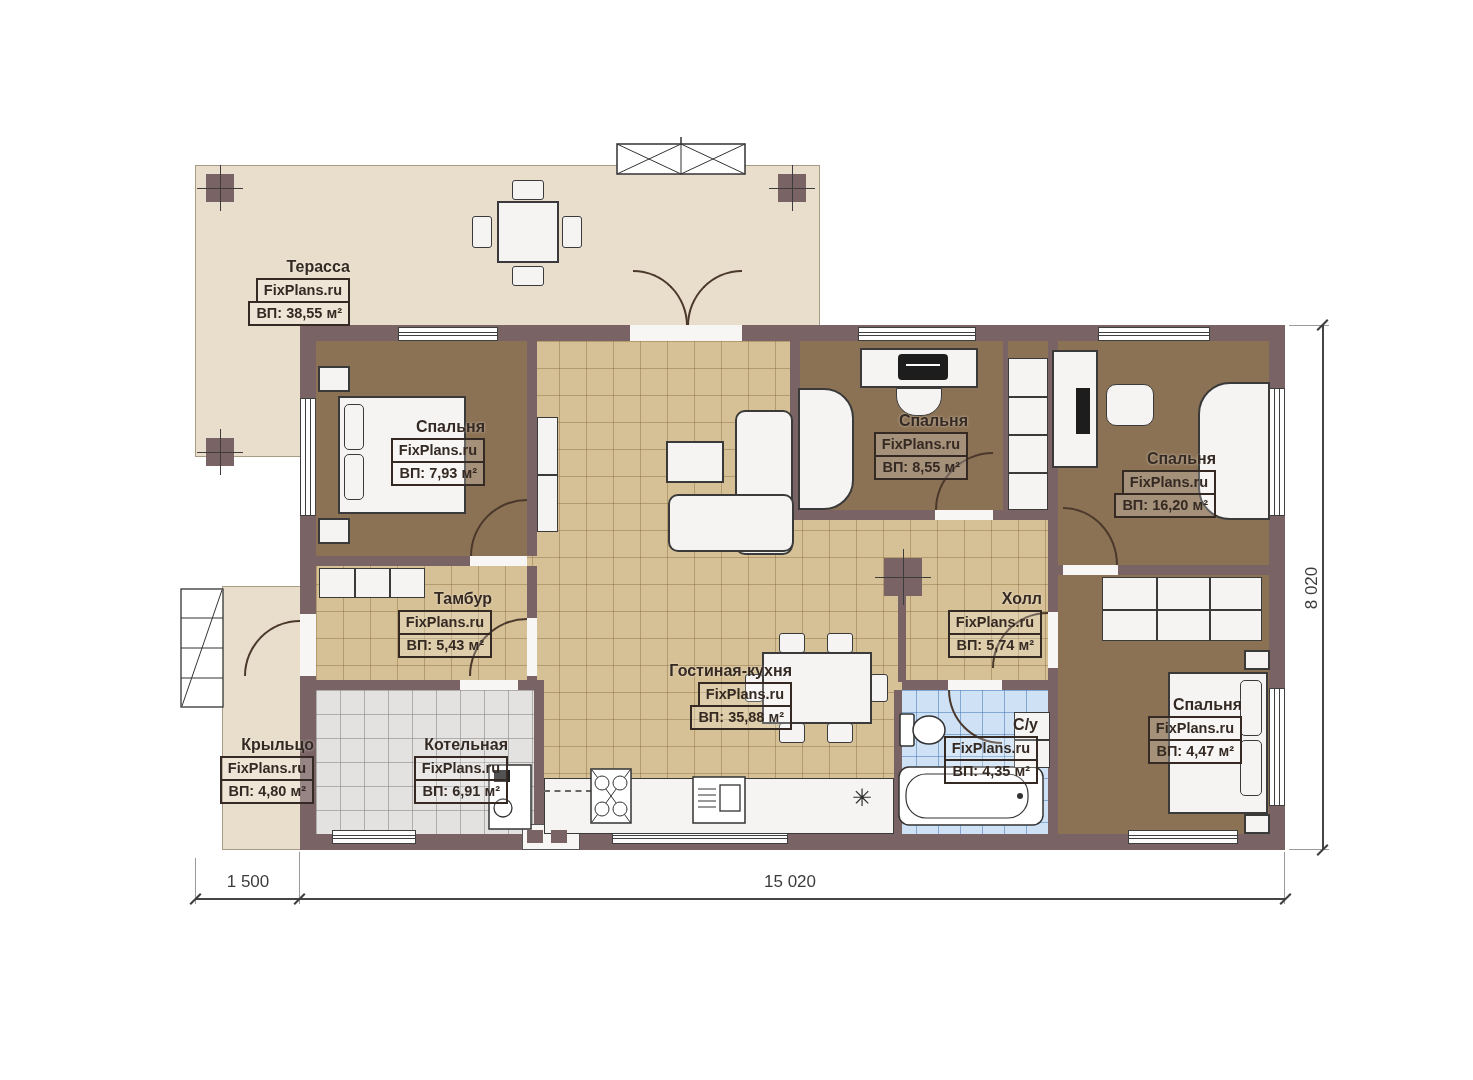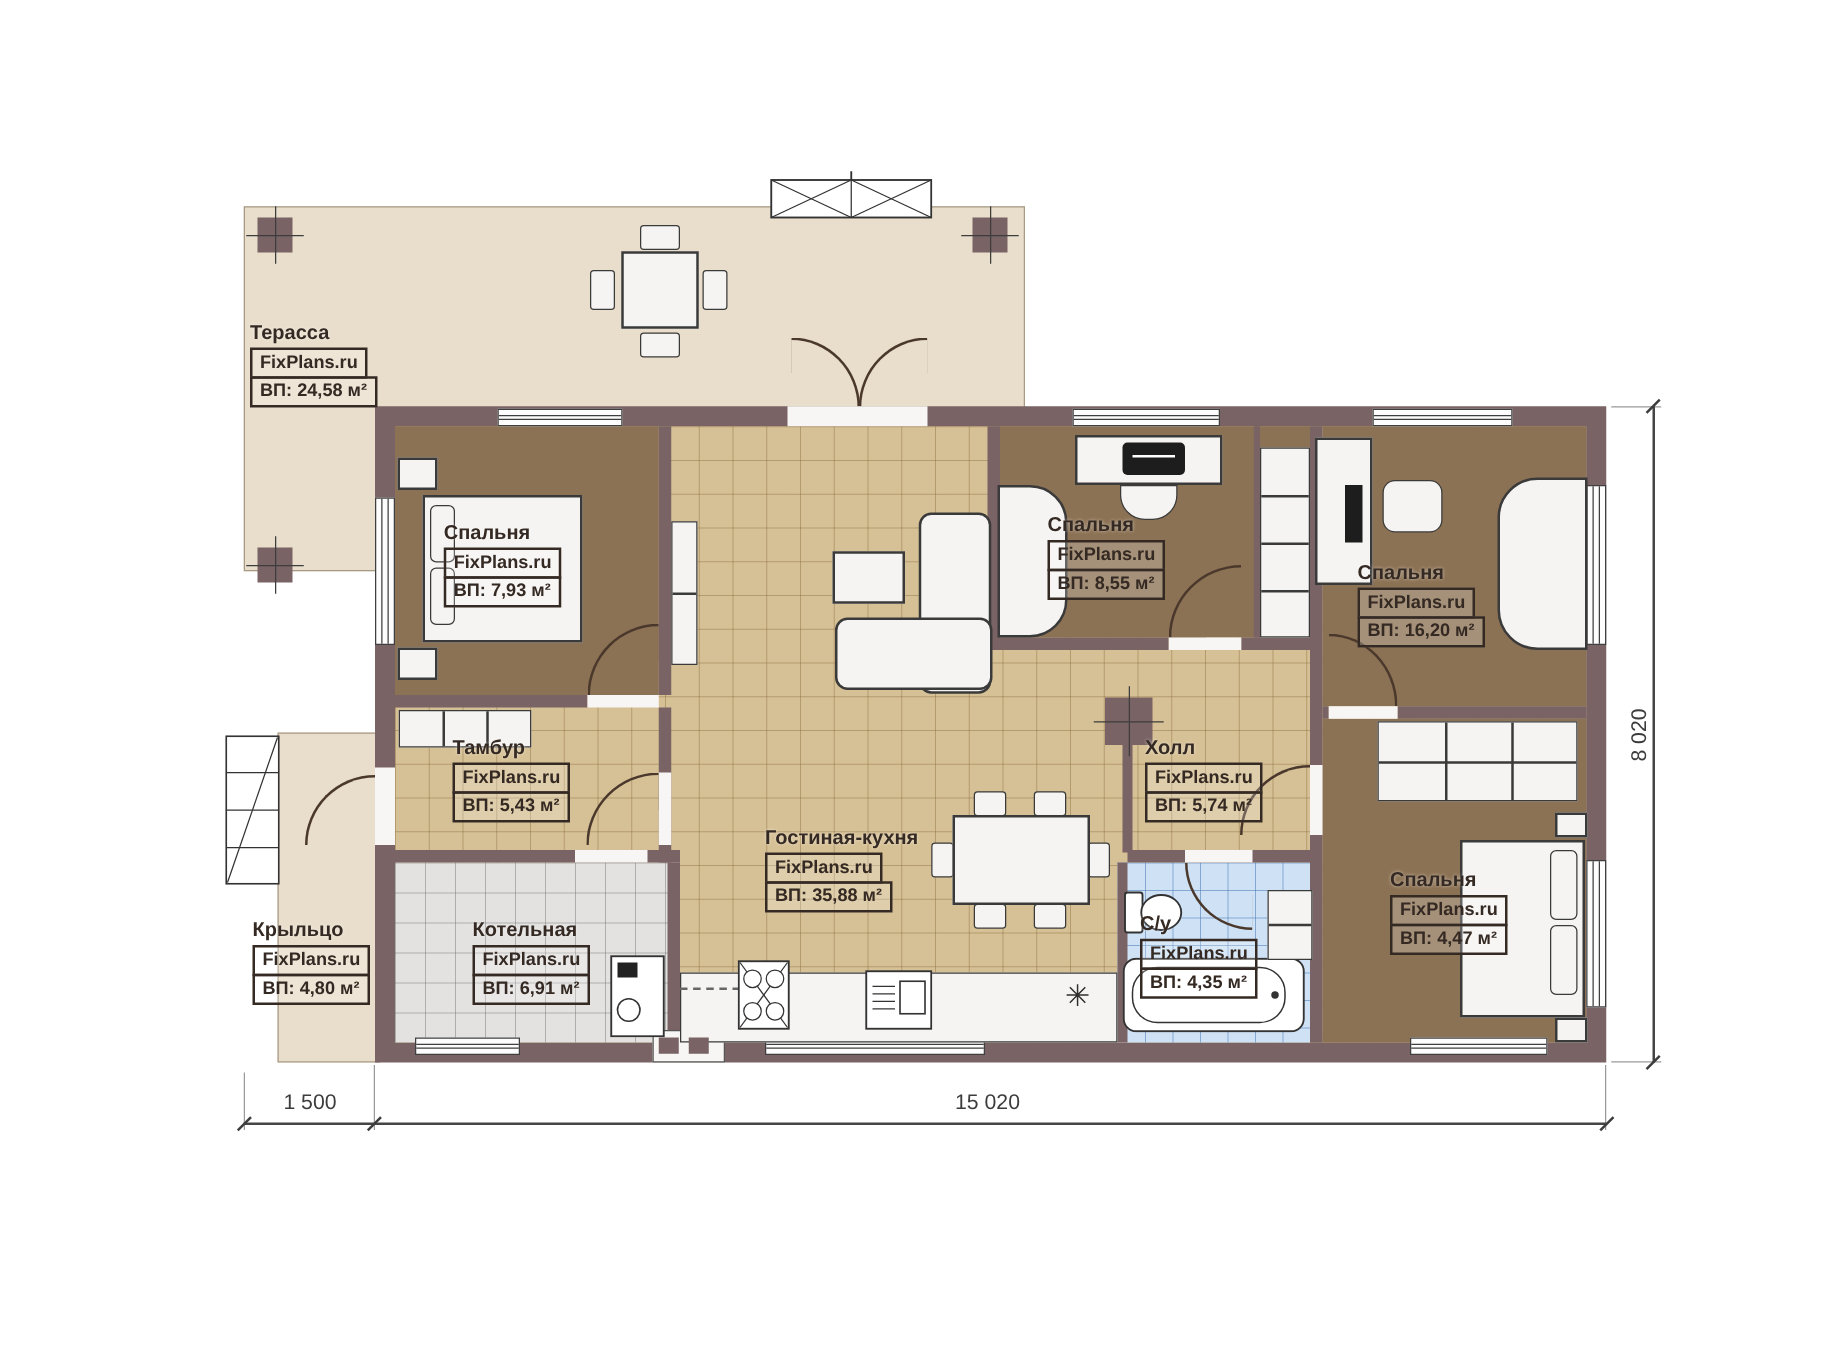--- a/index.html
+++ b/index.html
@@ -41,21 +41,21 @@
   .arc-tl{border-top-width:2px;border-left-width:2px;border-top-left-radius:100% 100%;}
   .arc-tr{border-top-width:2px;border-right-width:2px;border-top-right-radius:100% 100%;}
   .arc-bl{border-bottom-width:2px;border-left-width:2px;border-bottom-left-radius:100% 100%;}
   
   .furn{background:#f5f4f2;border:2px solid #3a3a3a;}
   .furn-thin{background:#f5f4f2;border:1.5px solid #3a3a3a;}
   .dark{background:#1d1d1d;}
   .divider{position:absolute;background:#3a3a3a;}
   .dashed-open{border-top:2px dashed #666;}
   
-  .room-label{z-index:6;display:flex;flex-direction:column;align-items:flex-start;}
+  .room-label{z-index:6;display:flex;flex-direction:column;align-items:flex-end;}
   .room-name{font-size:16px;font-weight:bold;color:#352a23;margin-bottom:2px;
     white-space:nowrap;text-shadow:0 0 3px rgba(255,255,255,.55);}
   .label-box{border:2px solid #352a23;background:rgba(255,255,255,.22);
     font-size:14.5px;font-weight:bold;color:#352a23;padding:0 6px;line-height:21px;
     white-space:nowrap;}
   .label-box + .label-box{margin-top:-2px;}
   
   .dim-line{background:#454545;}
   .ext-line{background:#9a9a9a;}
   .tick{width:15px;height:2px;background:#3d3d3d;transform:rotate(-45deg);}
@@ -245,21 +245,21 @@
 
   <svg class="abs" style="left:488px;top:764px;z-index:5;" width="44" height="66">
     <rect x="1" y="1" width="42" height="64" fill="#fff" stroke="#333" stroke-width="1.5"></rect>
     <rect x="6" y="6" width="16" height="12" fill="#222"></rect>
     <circle cx="15" cy="44" r="9" fill="none" stroke="#333" stroke-width="1.3"></circle>
   </svg>
 
   <div class="abs room-label" style="left:200px;top:258px;width:150px;">
     <div class="room-name">Терасса</div>
     <div class="label-box">FixPlans.ru</div>
-    <div class="label-box">ВП: 24,58 м²</div>
+    <div class="label-box">ВП: 38,55 м²</div>
   </div>
   <div class="abs room-label" style="left:355px;top:418px;width:130px;">
     <div class="room-name">Спальня</div>
     <div class="label-box">FixPlans.ru</div>
     <div class="label-box">ВП: 7,93 м²</div>
   </div>
   <div class="abs room-label" style="left:362px;top:590px;width:130px;">
     <div class="room-name">Тамбур</div>
     <div class="label-box">FixPlans.ru</div>
     <div class="label-box">ВП: 5,43 м²</div>
@@ -282,21 +282,21 @@
   <div class="abs room-label" style="left:838px;top:412px;width:130px;">
     <div class="room-name">Спальня</div>
     <div class="label-box">FixPlans.ru</div>
     <div class="label-box">ВП: 8,55 м²</div>
   </div>
   <div class="abs room-label" style="left:916px;top:590px;width:126px;">
     <div class="room-name">Холл</div>
     <div class="label-box">FixPlans.ru</div>
     <div class="label-box">ВП: 5,74 м²</div>
   </div>
-  <div class="abs room-label" style="left:912px;top:731px;width:126px;">
+  <div class="abs room-label" style="left:912px;top:716px;width:126px;">
     <div class="room-name">С/у</div>
     <div class="label-box">FixPlans.ru</div>
     <div class="label-box">ВП: 4,35 м²</div>
   </div>
   <div class="abs room-label" style="left:1086px;top:450px;width:130px;">
     <div class="room-name">Спальня</div>
     <div class="label-box">FixPlans.ru</div>
     <div class="label-box">ВП: 16,20 м²</div>
   </div>
   <div class="abs room-label" style="left:1112px;top:696px;width:130px;">

